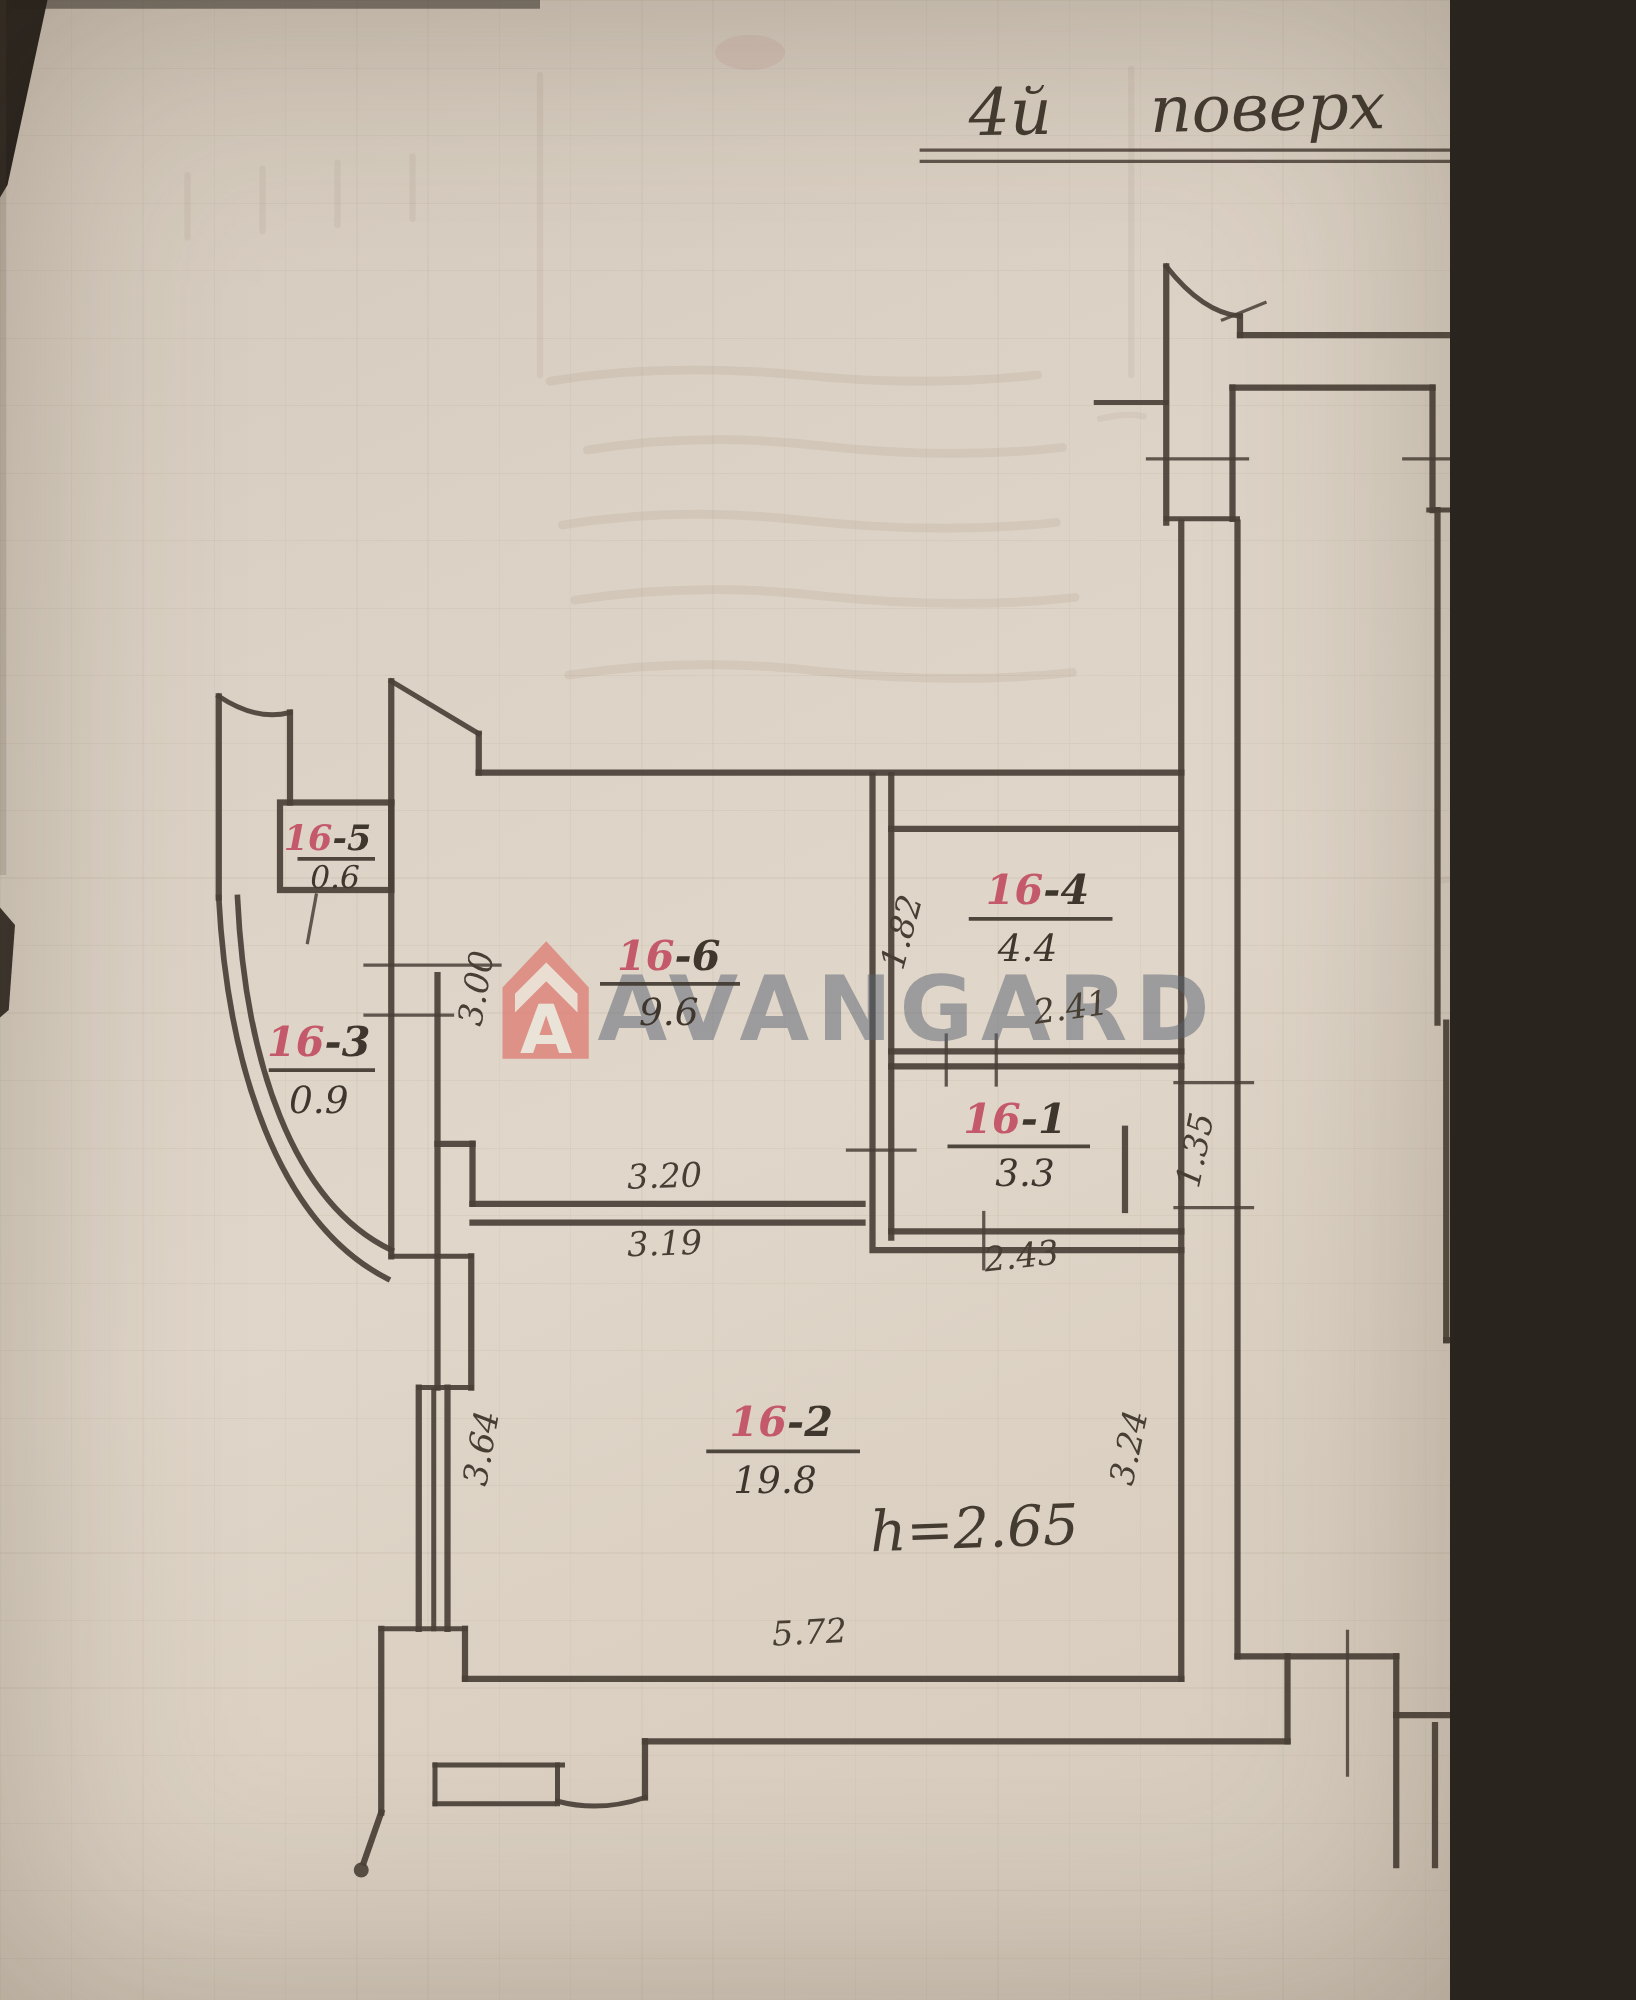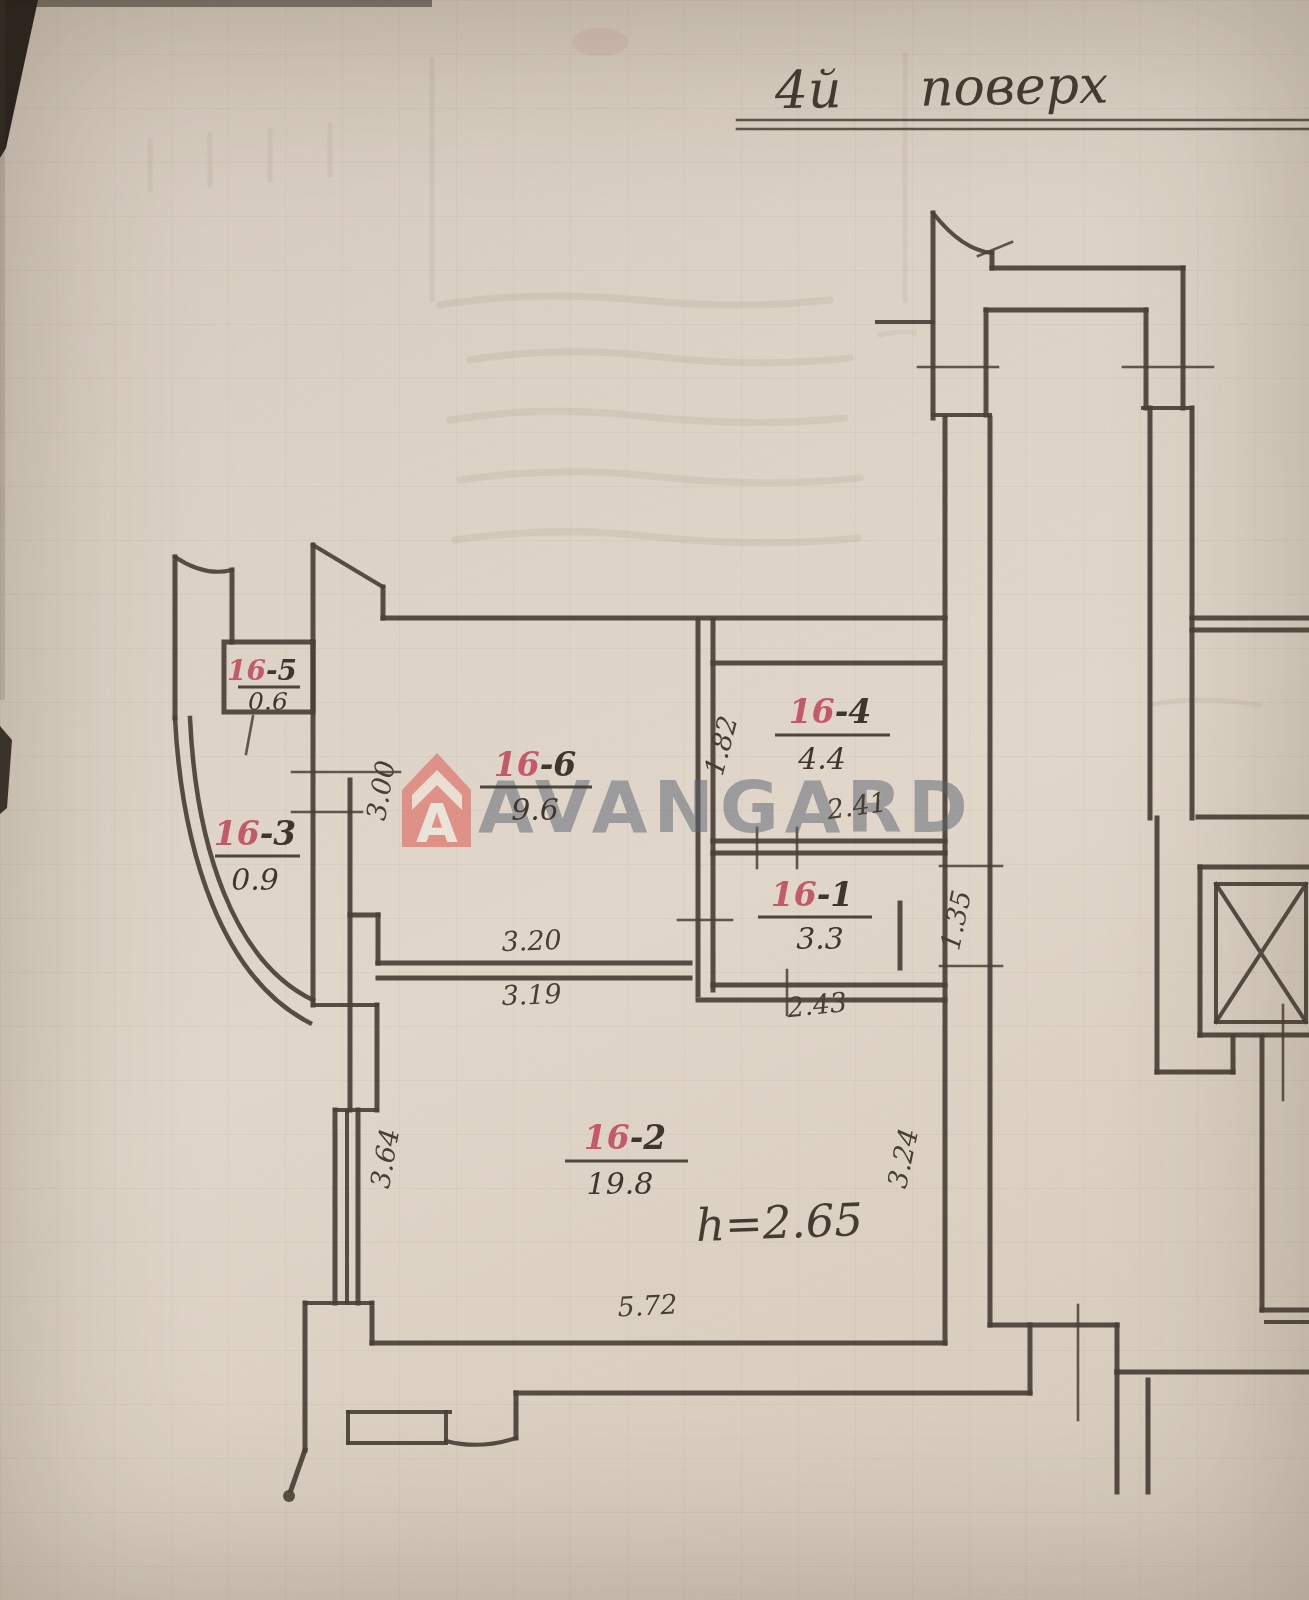--- a/index.html
+++ b/index.html
@@ -1,17 +1,17 @@
 <!DOCTYPE html>
 <html><head>
 <meta charset="utf-8">
 <style>
   html,body{margin:0;padding:0;background:#2a241e;}
   .stage{
-    position:relative;width:1309px;height:1600px;overflow:hidden;
+    position:relative;width:1160px;height:1600px;overflow:hidden;
     background:linear-gradient(158deg,#d2c7ba 0%,#dbd1c4 28%,#e0d6c9 55%,#dacfc1 78%,#d5cabc 100%);
     font-family:"DejaVu Serif",serif;
   }
   .grid{
     position:absolute;inset:0;pointer-events:none;
     background-image:
       repeating-linear-gradient(to bottom, rgba(130,110,85,.07) 0 1px, transparent 1px 54px),
       repeating-linear-gradient(to right, rgba(130,110,85,.05) 0 1px, transparent 1px 57px);
   }
   .vignette{position:absolute;inset:0;pointer-events:none;box-shadow:inset 0 0 190px rgba(70,55,38,.30);}

